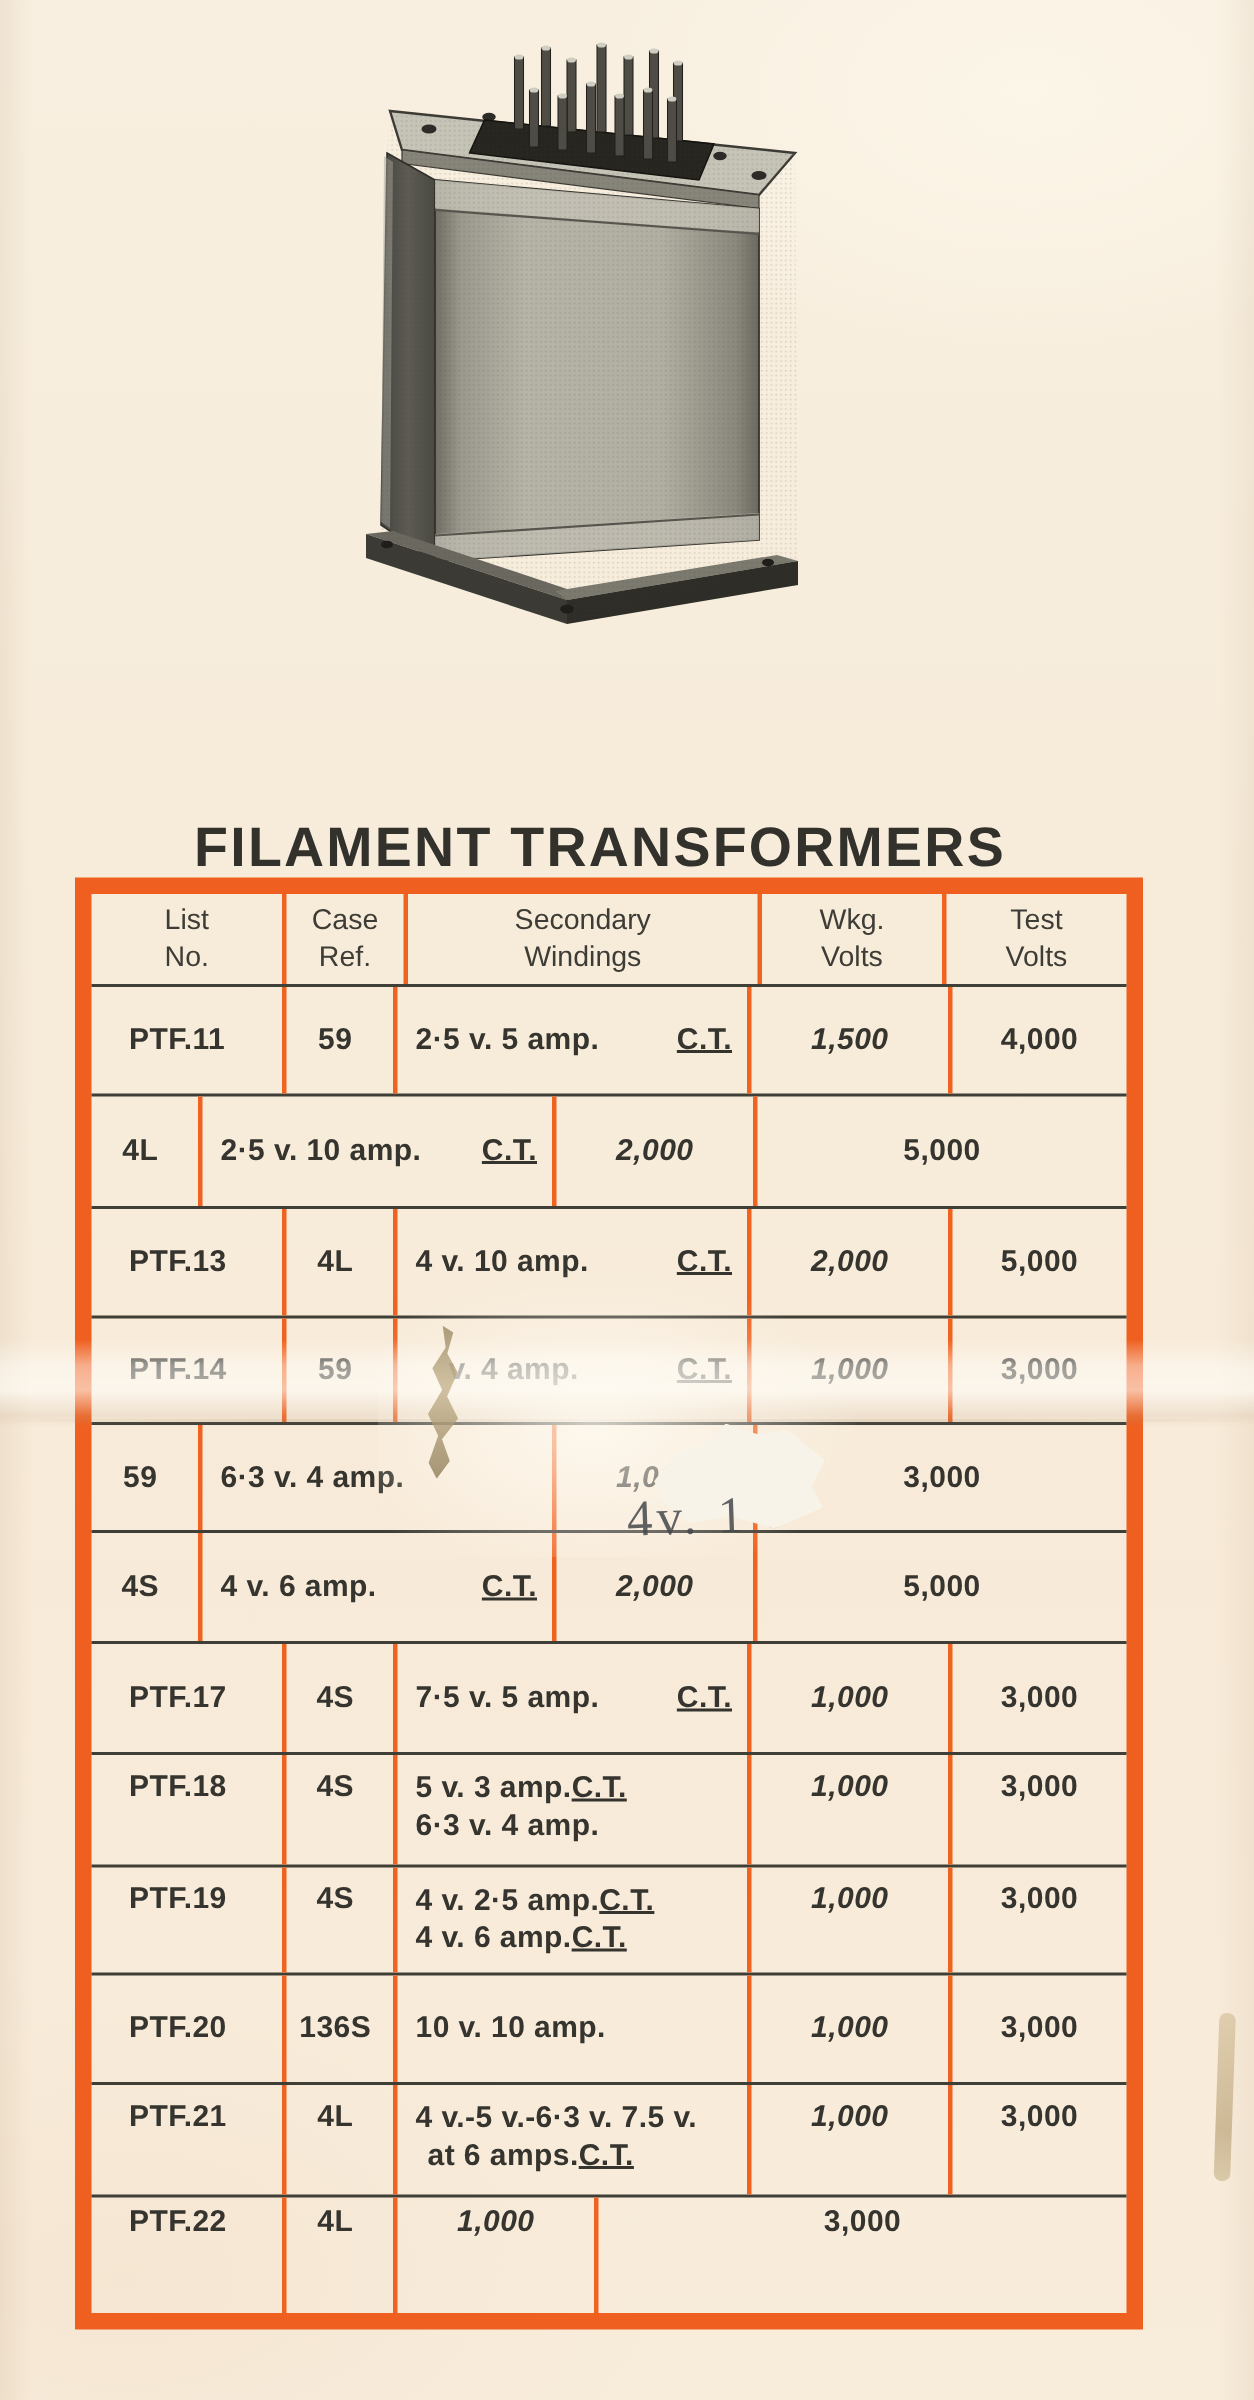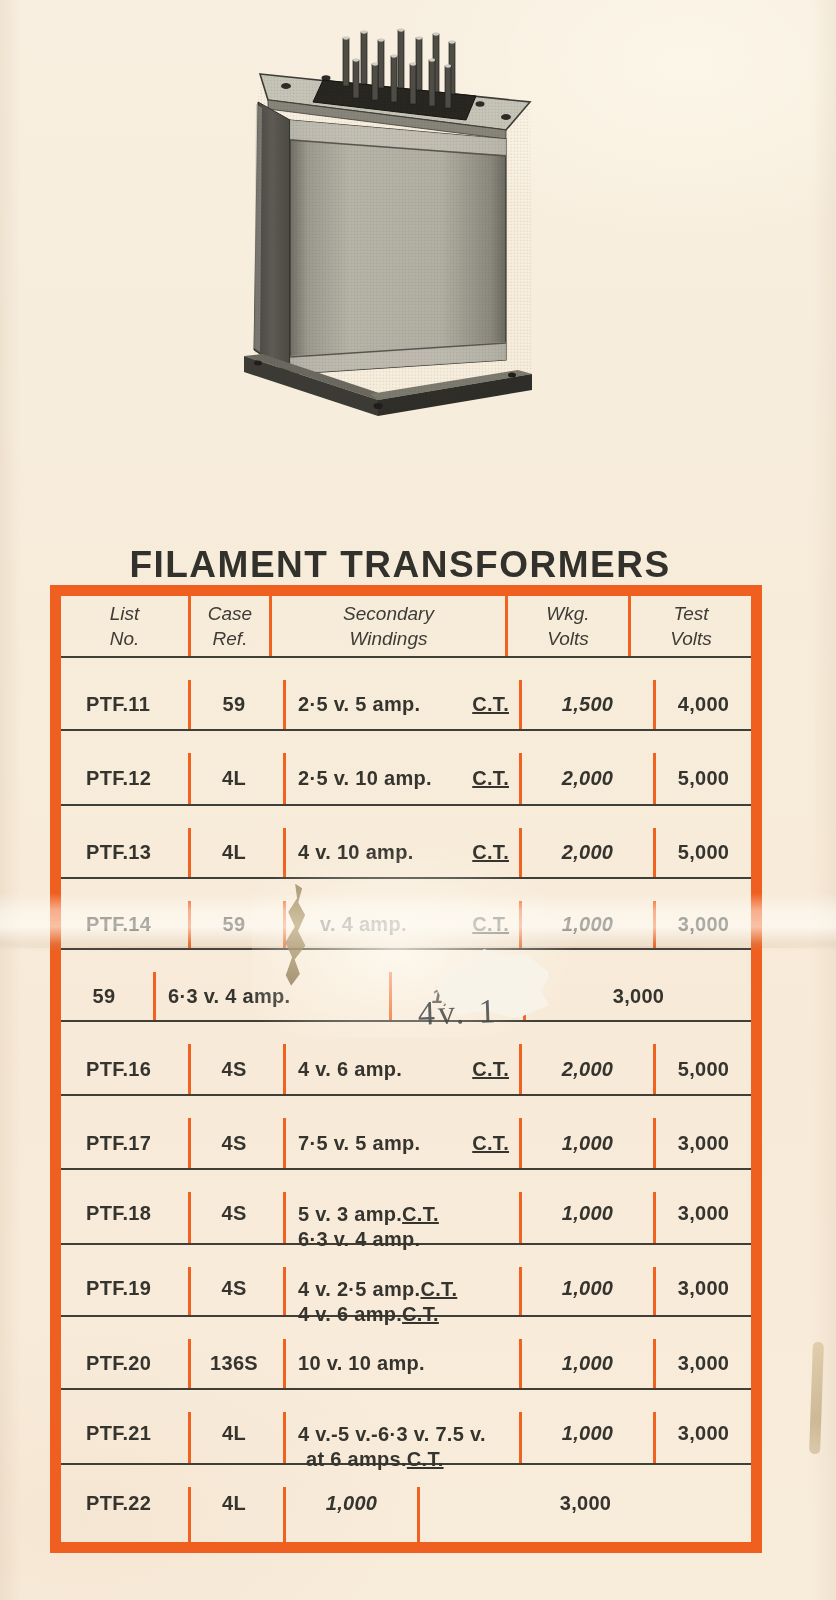--- a/index.html
+++ b/index.html
@@ -13,39 +13,39 @@
       linear-gradient(180deg,#f8efe0 0%,#f7ecda 38%,#f8ead8 66%,#f8ecdb 100%);
   }
   
   .photo{position:absolute;left:238px;top:22px;width:300px;height:410px;z-index:1;}
   
   .title{position:absolute;left:0;top:519px;width:800px;text-align:center;z-index:1;
     font-size:37px;font-weight:700;letter-spacing:1.5px;color:#32312c;}
   
   .otable{position:absolute;left:50px;top:585px;width:712px;height:968px;z-index:2;
     border:11px solid #ef5f1f;box-sizing:border-box;display:flex;flex-direction:column;}
-  .thead{display:flex;height:62px;box-sizing:border-box;border-bottom:2px solid #403f38;font-style:italic;}
+  .thead{display:flex;height:62px;box-sizing:border-box;border-bottom:2px solid #403f38;}
   .hcell{display:flex;align-items:center;justify-content:center;text-align:center;
     font-size:19px;font-weight:400;color:#3d3c36;line-height:1.32;white-space:pre-line;
     box-sizing:border-box;border-right:3px solid #f0621f;}
   .hcell:last-child{border-right:none;flex:1;}
   .tbody{display:flex;flex-direction:column;flex:1;}
   .row{display:flex;box-sizing:border-box;border-bottom:2px solid #3f3e37;}
   .row:last-child{border-bottom:none;flex:1;}
   .row:nth-child(1){height:73px}.row:nth-child(2){height:75px}
   .row:nth-child(3){height:73px}.row:nth-child(4){height:71px}
   .row:nth-child(5){height:72px}.row:nth-child(6){height:74px}
   .row:nth-child(7){height:74px}.row:nth-child(8){height:75px}
   .row:nth-child(9){height:72px}.row:nth-child(10){height:73px}
   .row:nth-child(11){height:75px}.row:nth-child(12){height:75px}
   .cell{box-sizing:border-box;border-right:3px solid #f0621f;display:flex;
-    align-items:center;font-size:20px;font-weight:700;color:#35342e;letter-spacing:.3px;margin-top:22px;}
+    align-items:center;font-size:20px;font-weight:700;color:#35342e;letter-spacing:.3px;}
   .cell.last{border-right:none;flex:1;}
   .c0{width:130px;padding-left:25px;}
-  .c1{width:95px;justify-content:center;padding-right:6px;}
+  .c1{width:74px;justify-content:center;padding-right:6px;}
   .c2{width:236px;flex-direction:column;justify-content:center;align-items:stretch;padding:0 10px 0 0;}
   .c3{width:134px;justify-content:center;font-style:italic;}
   .c4{width:118px;justify-content:center;}
   .wline{display:flex;justify-content:space-between;line-height:25px;padding-left:12px;}
   .wline.ind{padding-left:20px;}
   .wline.ind-sm{padding-left:34px;}
   .ct{font-weight:700;text-decoration:underline;}
   .row.multi .cell{align-items:flex-start;padding-top:10px;}
   .row.multi .c2{justify-content:flex-start;}
   .row.multi3 .cell{padding-top:5px;}
@@ -182,21 +182,20 @@
           <div class="cell c2">
             <div class="wline">
               <span class="spec">2·5 v. 5 amp.</span>
               <span class="ct">C.T.</span>
             </div>
           </div>
           <div class="cell c3">1,500</div>
           <div class="cell c4 last">4,000</div>
         </div>
         <div class="row">
-          <div class="cell c0">PTF.12</div>
           <div class="cell c1">4L</div>
           <div class="cell c2">
             <div class="wline">
               <span class="spec">2·5 v. 10 amp.</span>
               <span class="ct">C.T.</span>
             </div>
           </div>
           <div class="cell c3">2,000</div>
           <div class="cell c4 last">5,000</div>
         </div>
@@ -229,21 +228,20 @@
           <div class="cell c2">
             <div class="wline">
               <span class="spec">6·3 v. 4 amp.</span>
               <span class="ct"></span>
             </div>
           </div>
           <div class="cell c3">1,000</div>
           <div class="cell c4 last">3,000</div>
         </div>
         <div class="row">
-          <div class="cell c0">PTF.16</div>
           <div class="cell c1">4S</div>
           <div class="cell c2">
             <div class="wline">
               <span class="spec">4 v. 6 amp.</span>
               <span class="ct">C.T.</span>
             </div>
           </div>
           <div class="cell c3">2,000</div>
           <div class="cell c4 last">5,000</div>
         </div>

